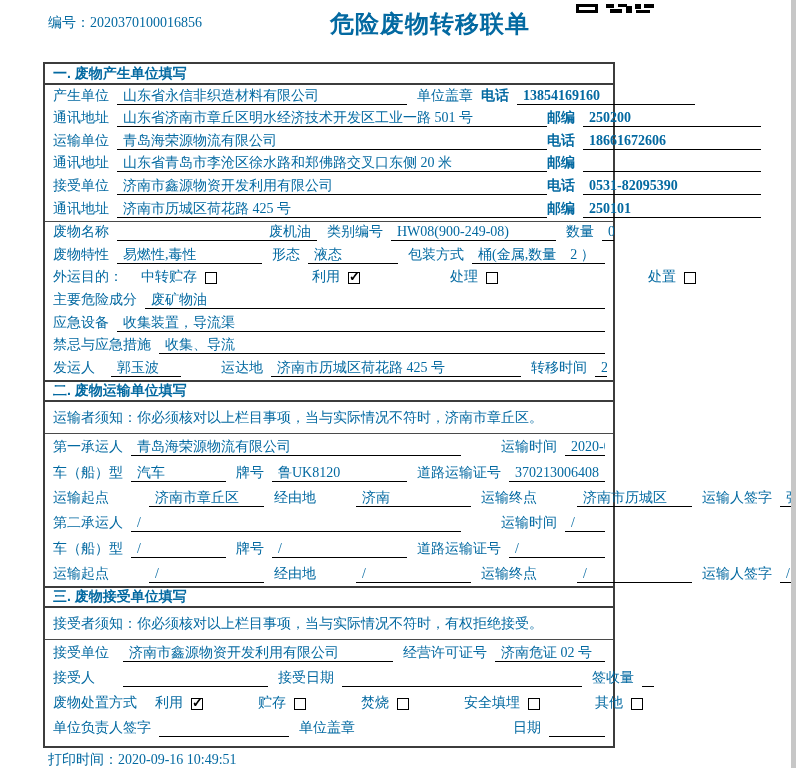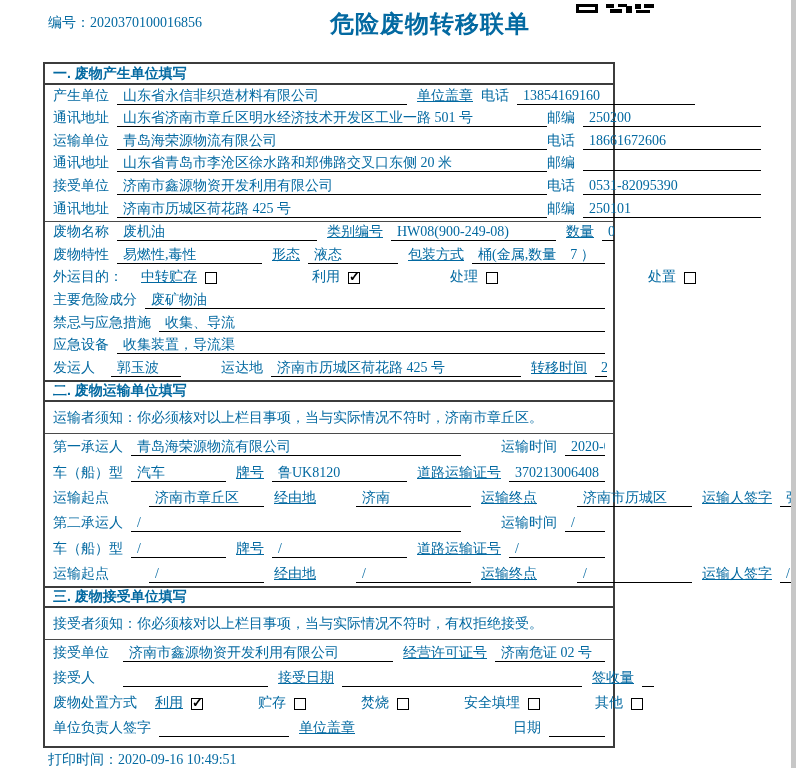--- a/index.html
+++ b/index.html
@@ -40,21 +40,21 @@
   .rows.s2 { flex:0 0 152px; }
   .rows.s3 { flex:0 0 100px; }
   .row { flex:1 1 0; display:flex; align-items:flex-end; padding:0 8px 3px 8px; font-size:14px; }
   .row.sep { border-bottom:1px solid #4a4a4a; }
   .lbl { white-space:nowrap; padding-right:8px; }
   .val {
     border-bottom:1px solid #000; padding:0 6px; white-space:nowrap; overflow:hidden;
     min-height:17px; line-height:17px;
   }
   .fill { flex:1 1 auto; }
-  .rightcol { margin-left:auto; display:flex; align-items:flex-start; width:214px; flex:0 0 214px; }
+  .rightcol { margin-left:auto; display:flex; align-items:center; width:214px; flex:0 0 214px;font-weight:bold; }
   .rightcol .val { flex:1 1 auto; }
   .sp { flex:0 0 auto; }
 
   
   .opt { display:flex; align-items:flex-end; white-space:nowrap; }
   .opt .lbl { padding-right:4px; }
   .cb {
     width:12px; height:12px; border:1px solid #000; display:inline-block;
     position:relative; margin:0 0 2px 4px; flex:0 0 12px;
   }
@@ -66,28 +66,28 @@
 
   .w58  { flex:0 0 58px; }
   .w70  { flex:0 0 70px; }
   .w90  { flex:0 0 90px; }
   .w95  { flex:0 0 95px; }
   .w115 { flex:0 0 115px;margin-left:32px; }
   .w130 { flex:0 0 130px; }
   .w135 { flex:0 0 135px; }
   .w145 { flex:0 0 145px; }
   .w165 { flex:0 0 165px; }
-  .w200 { flex:0 0 200px; }
+  .w200 { flex:0 0 200px;text-align:right; }
   .w240 { flex:0 0 240px; }
   .w250 { flex:0 0 250px; }
   .w270 { flex:0 0 270px; }
   .w290 { flex:0 0 290px; }
   .w330 { flex:0 0 330px; }
   .w430 { flex:0 0 430px; }
-  .ml10 { margin-left:10px;text-decoration:underline; } .ml40 { margin-left:40px; } .ml55 { margin-left:55px; }
+  .ml10 { margin-left:10px; } .ml40 { margin-left:40px; } .ml55 { margin-left:55px; }
   .ml90 { margin-left:90px; } .ml95 { margin-left:95px; }
   .ml150 { margin-left:150px; }
 </style>
 </head>
 <body>
 
 <div class="page">
 
   <div class="form-header">
     <div class="serial"><span>编号：</span><span>2020370100016856</span></div>
@@ -178,21 +178,21 @@
         <span class="lbl ml10">数量</span>
         <span class="val fill">0.8 吨</span>
       </div>
 
       <div class="row">
         <span class="lbl w58">废物特性</span>
         <span class="val w145">易燃性,毒性</span>
         <span class="lbl ml10">形态</span>
         <span class="val w90">液态</span>
         <span class="lbl ml10">包装方式</span>
-        <span class="val fill">桶(金属,数量　7 ）</span>
+        <span class="val fill">桶(金属,数量　2 ）</span>
       </div>
 
       <div class="row">
         <span class="lbl">外运目的：</span>
         <span class="opt ml10">
           <span class="lbl">中转贮存</span>
           <span class="cb"></span>
         </span>
         <span class="opt ml95">
           <span class="lbl">利用</span>
@@ -207,27 +207,27 @@
           <span class="cb"></span>
         </span>
       </div>
 
       <div class="row">
         <span class="lbl">主要危险成分</span>
         <span class="val fill">废矿物油</span>
       </div>
 
       <div class="row">
+        <span class="lbl">应急设备</span>
+        <span class="val fill">收集装置，导流渠</span>
+      </div>
+
+      <div class="row">
         <span class="lbl">禁忌与应急措施</span>
         <span class="val fill">收集、导流</span>
-      </div>
-
-      <div class="row">
-        <span class="lbl">应急设备</span>
-        <span class="val fill">收集装置，导流渠</span>
       </div>
 
       <div class="row">
         <span class="lbl w58">发运人</span>
         <span class="val w70">郭玉波</span>
         <span class="lbl ml40">运达地</span>
         <span class="val w250">济南市历城区荷花路 425 号</span>
         <span class="lbl ml10">转移时间</span>
         <span class="val fill">2020-09-16</span>
       </div>

